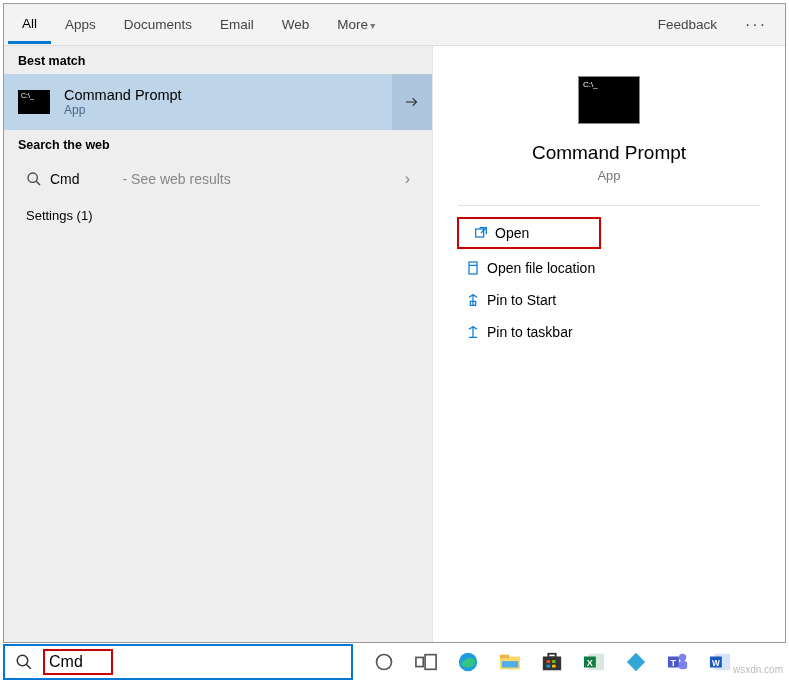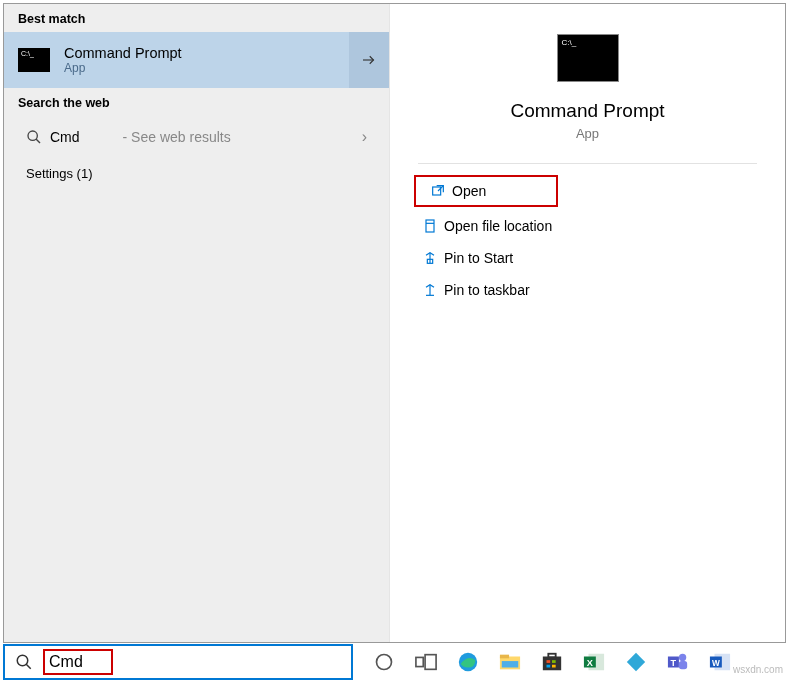--- a/index.html
+++ b/index.html
@@ -6,21 +6,21 @@
   body { width: 789px; height: 683px; background: #fff; position: relative; overflow: hidden; }
   .window { position: absolute; left: 3px; top: 3px; width: 783px; height: 640px; border: 1px solid #999; background: #eeeeee; display: flex; flex-direction: column; }
   .tabs { height: 42px; display: flex; align-items: center; padding: 0 4px; background: #f3f3f3; border-bottom: 1px solid #ddd; }
   .tab { padding: 10px 14px; font-size: 13.5px; color: #444; cursor: pointer; }
   .tab.active { color: #000; border-bottom: 3px solid #0078D4; font-weight: 500; }
   .more-chevron { margin-left: 2px; font-size: 10px; color: #777; }
   .spacer { flex: 1; }
   .feedback { font-size: 13.5px; color: #444; padding: 0 14px; cursor: pointer; }
   .ellipsis { font-size: 16px; color: #444; padding: 0 14px; cursor: pointer; letter-spacing: 2px; }
   .body { flex: 1; display: flex; }
-  .left { width: 385px; background: #eeeeee; display: flex; flex-direction: column; }
+  .left { width: 428px; background: #eeeeee; display: flex; flex-direction: column; }
   .right { flex: 1; background: #fff; display: flex; flex-direction: column; align-items: center; border-left: 1px solid #e5e5e5; }
   .sec-header { font-size: 12.5px; font-weight: 600; padding: 8px 14px 6px; color: #000; }
   .best { display: flex; align-items: center; background: #BDD4E9; height: 56px; padding: 0 14px; position: relative; cursor: pointer; }
   .best .iconbox { width: 32px; height: 24px; background: #000; margin-right: 14px; display: flex; align-items: flex-start; padding: 2px 3px; }
   .best .iconbox .prompt { color: #fff; font-size: 7px; line-height: 7px; }
   .best .title { font-size: 14.5px; color: #000; }
   .best .sub { font-size: 12px; color: #4a6a8a; }
   .best .arrow { position: absolute; right: 0; top: 0; height: 100%; width: 40px; background: #AEC6DD; display: flex; align-items: center; justify-content: center; color: #333; }
   .web-row { display: flex; align-items: center; height: 42px; padding: 0 14px; cursor: pointer; }
   .web-row .sicon { width: 32px; display: flex; justify-content: center; color: #444; }
@@ -43,20 +43,31 @@
   .searchbox .val { font-size: 16px; color: #000; border: 2px solid #cc0000; padding: 2px 24px 2px 4px; min-width: 70px; }
   .tbicons { flex: 1; display: flex; align-items: center; padding-left: 18px; gap: 16px; }
   .tbi { width: 26px; height: 26px; display: flex; align-items: center; justify-content: center; cursor: pointer; }
   svg { display: block; }
   .watermark { position: absolute; right: 6px; bottom: 8px; font-size: 10px; color: #bbb; }
 </style>
 </head>
 <body>
 
 <div class="window">
+  <div class="tabs">
+    <div class="tab active">All</div>
+    <div class="tab">Apps</div>
+    <div class="tab">Documents</div>
+    <div class="tab">Email</div>
+    <div class="tab">Web</div>
+    <div class="tab"><span>More</span><span class="more-chevron">▾</span></div>
+    <div class="spacer"></div>
+    <div class="feedback">Feedback</div>
+    <div class="ellipsis">···</div>
+  </div>
 
   <div class="body">
     <div class="left">
       <div class="sec-header">Best match</div>
       <div class="best">
         <div class="iconbox">
             <span class="prompt">C:\_</span>
           </div>
         <div>
           <div class="title">Command Prompt</div>

